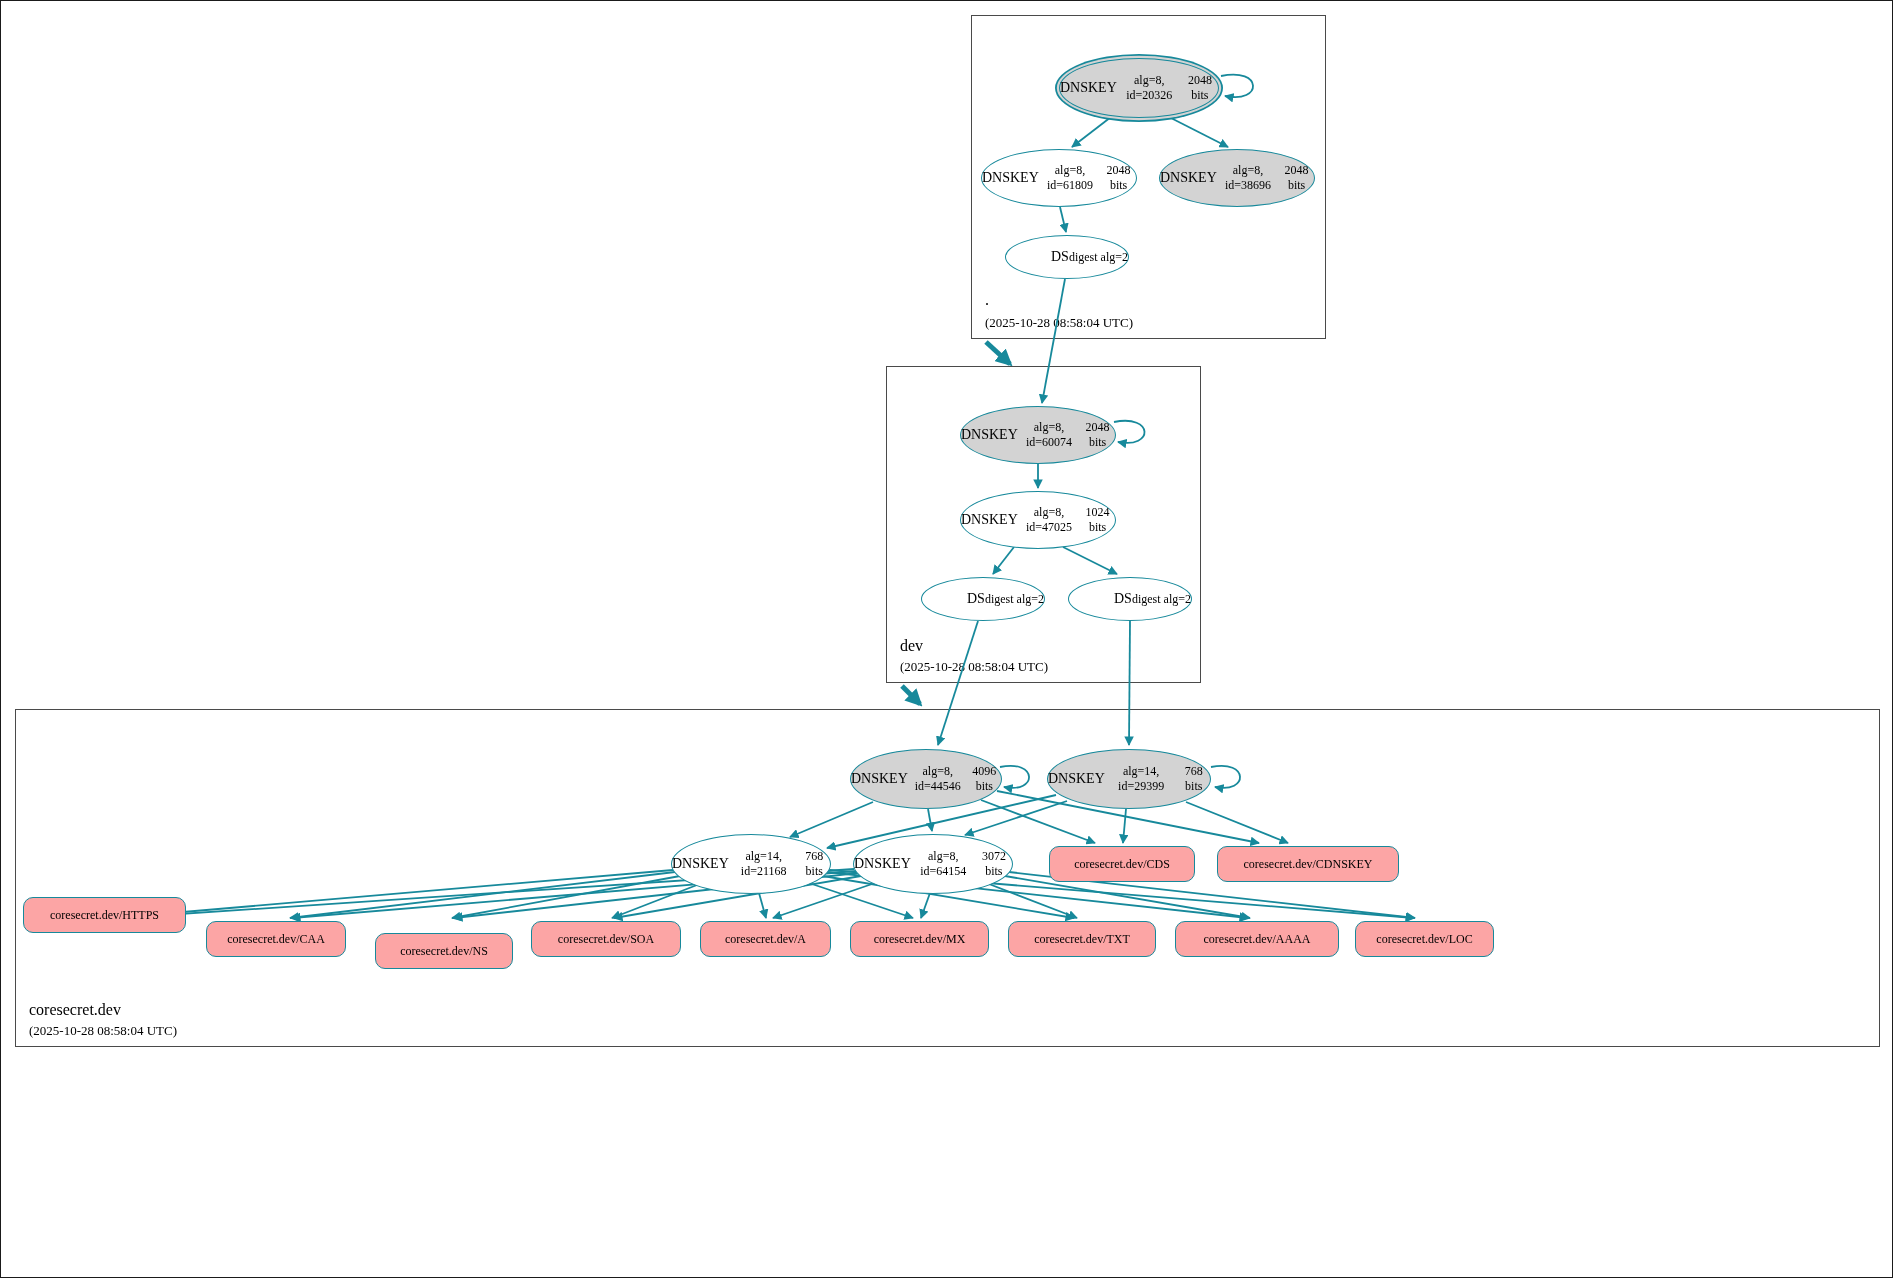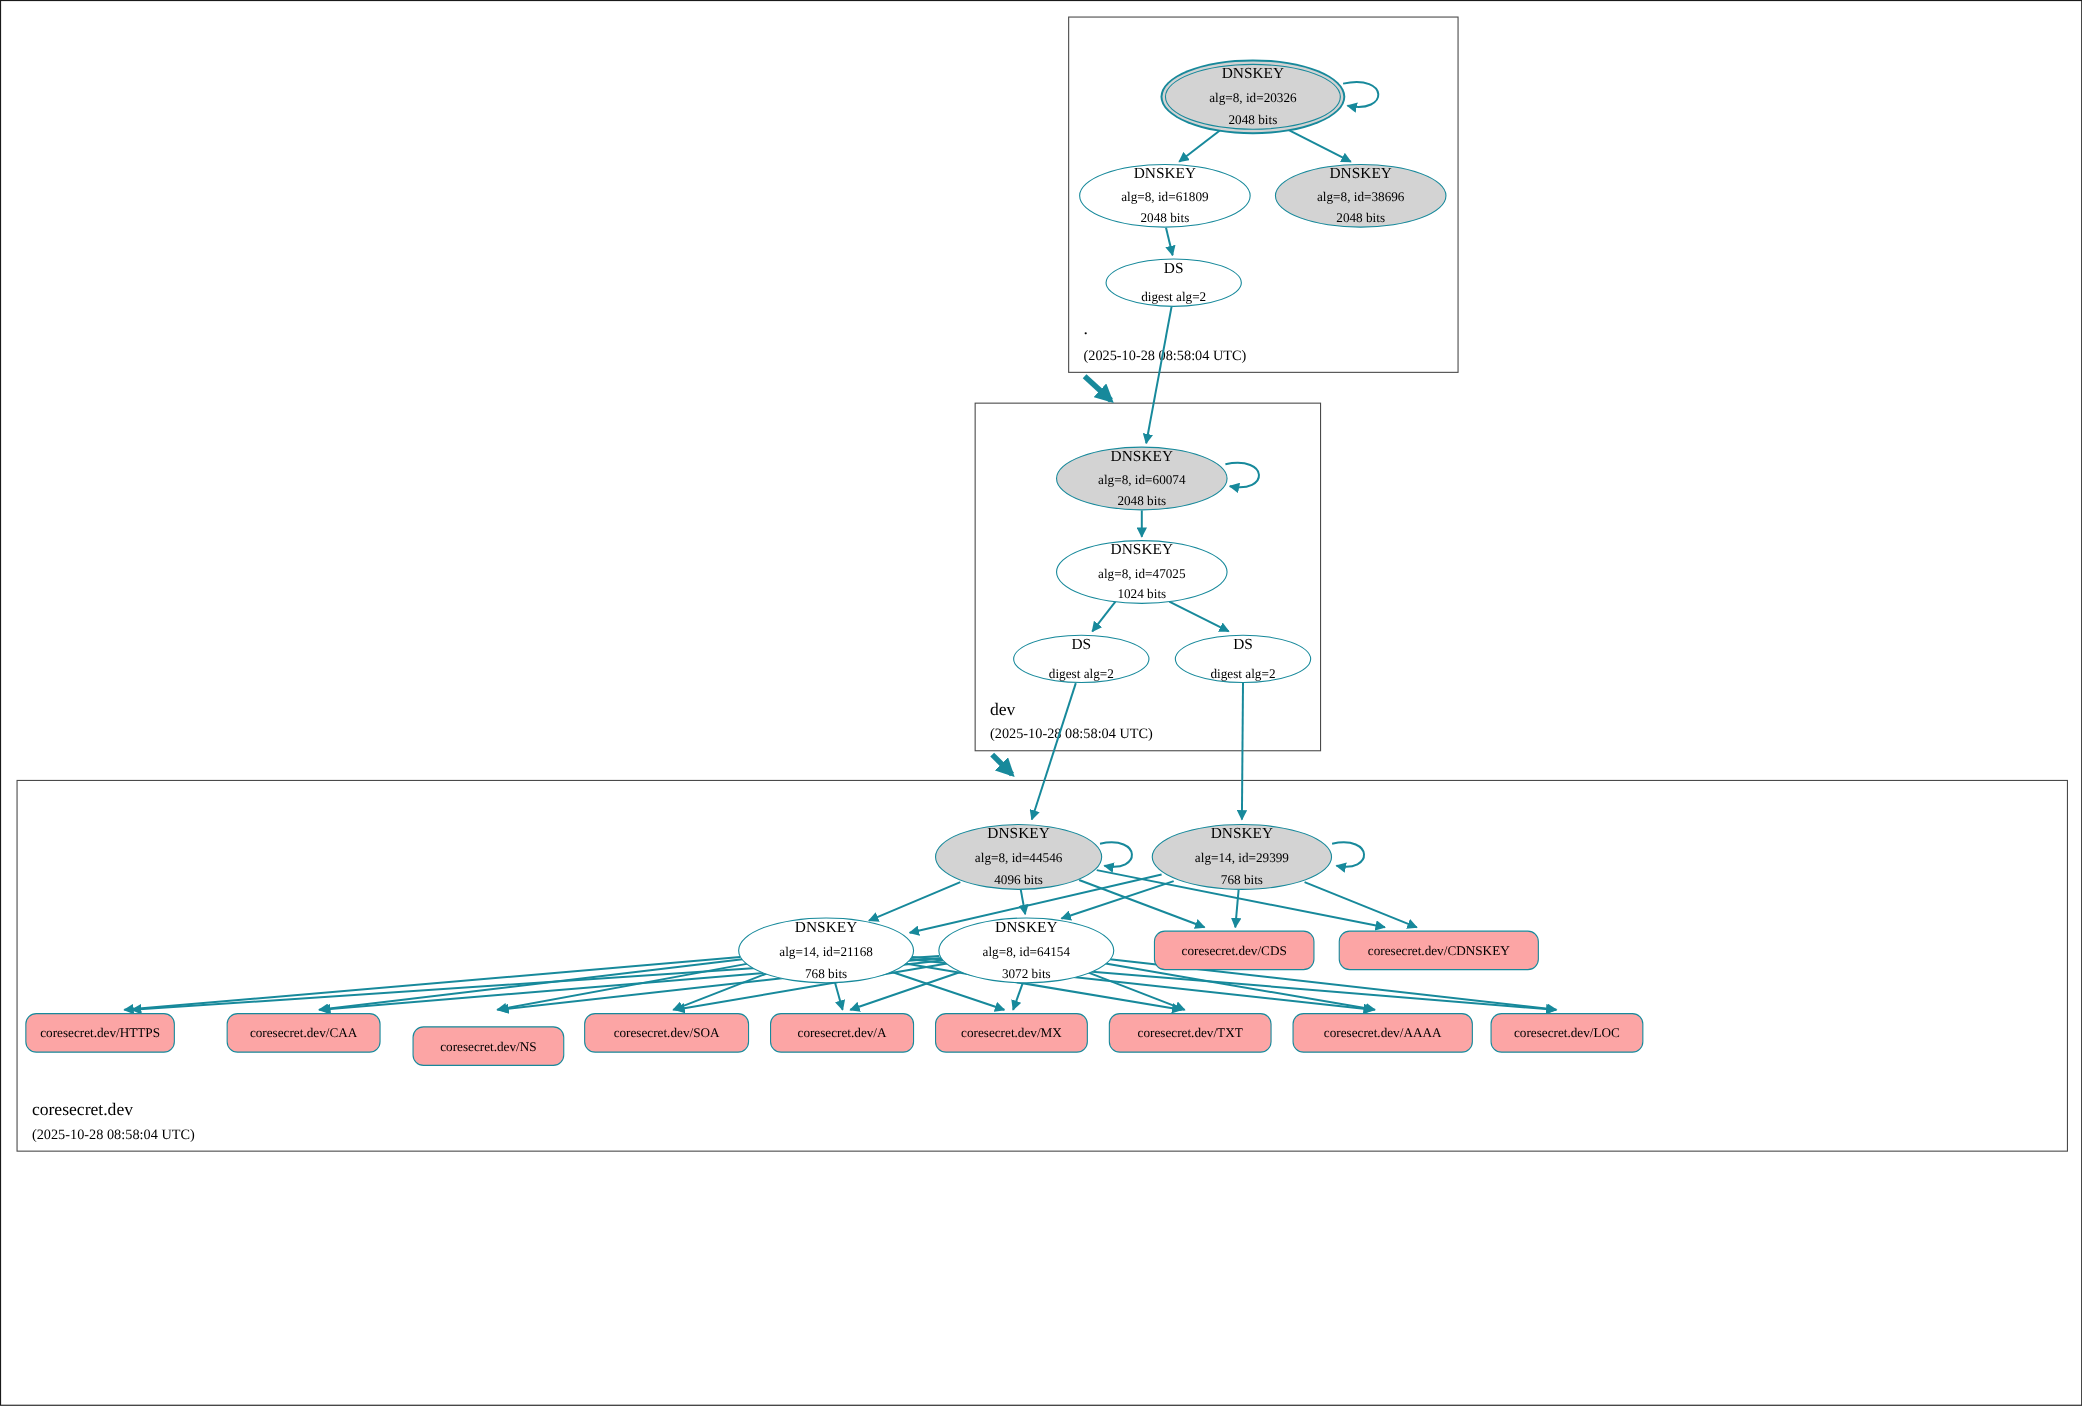--- a/index.html
+++ b/index.html
@@ -12,21 +12,21 @@
   .canvas{position:relative;width:1893px;height:1278px;background:#fff;border:1px solid #1a1a1a;overflow:hidden;}
 
   .zone{position:absolute;border:1px solid var(--zoneborder);background:transparent;z-index:1;}
   .zlabel{position:absolute;font-size:16px;z-index:2;}
   .zts{position:absolute;font-size:13px;z-index:2;}
 
   svg.edges{position:absolute;left:0;top:0;z-index:2;}
   path.e{stroke:var(--teal);stroke-width:1.8;fill:none;}
   path.eb{stroke:var(--teal);stroke-width:5;fill:none;}
 
-  .node{position:absolute;display:flex;flex-direction:column;align-items:center;justify-content:space-between;
+  .node{position:absolute;display:flex;flex-direction:row;align-items:center;justify-content:flex-end;
         border:1.8px solid var(--teal);border-radius:50%;background:#fff;z-index:3;text-align:center;line-height:1.22;font-family:Liberation Serif, serif;}
   .node.sep{background:var(--sep);}
   .node.anchor{box-shadow:0 0 0 2.2px var(--sep),0 0 0 4px var(--teal);}
   .node .t1{font-size:14px;}
   .node .t2{font-size:12px;}
 
   .rr{position:absolute;display:flex;align-items:center;justify-content:center;
       border:1.8px solid var(--teal);border-radius:10px;background:#fca5a5;font-size:12px;z-index:3;white-space:nowrap;}
 </style>
 </head>
@@ -169,21 +169,21 @@
 
   <div class="node" style="left:852px;top:833px;width:160px;height:60px">
     <div class="t1">DNSKEY</div>
     <div class="t2">alg=8, id=64154</div>
     <div class="t2">3072 bits</div>
   </div>
 
   <div class="rr" style="left:1048px;top:845px;width:146px;height:36px">coresecret.dev/CDS</div>
   <div class="rr" style="left:1216px;top:845px;width:182px;height:36px">coresecret.dev/CDNSKEY</div>
 
-  <div class="rr" style="left:22px;top:920px;width:136px;height:36px">coresecret.dev/HTTPS</div>
+  <div class="rr" style="left:22px;top:896px;width:163px;height:36px">coresecret.dev/HTTPS</div>
   <div class="rr" style="left:205px;top:920px;width:140px;height:36px">coresecret.dev/CAA</div>
   <div class="rr" style="left:374px;top:932px;width:138px;height:36px">coresecret.dev/NS</div>
   <div class="rr" style="left:530px;top:920px;width:150px;height:36px">coresecret.dev/SOA</div>
   <div class="rr" style="left:699px;top:920px;width:131px;height:36px">coresecret.dev/A</div>
   <div class="rr" style="left:849px;top:920px;width:139px;height:36px">coresecret.dev/MX</div>
   <div class="rr" style="left:1007px;top:920px;width:148px;height:36px">coresecret.dev/TXT</div>
   <div class="rr" style="left:1174px;top:920px;width:164px;height:36px">coresecret.dev/AAAA</div>
   <div class="rr" style="left:1354px;top:920px;width:139px;height:36px">coresecret.dev/LOC</div>
 
 </div>

